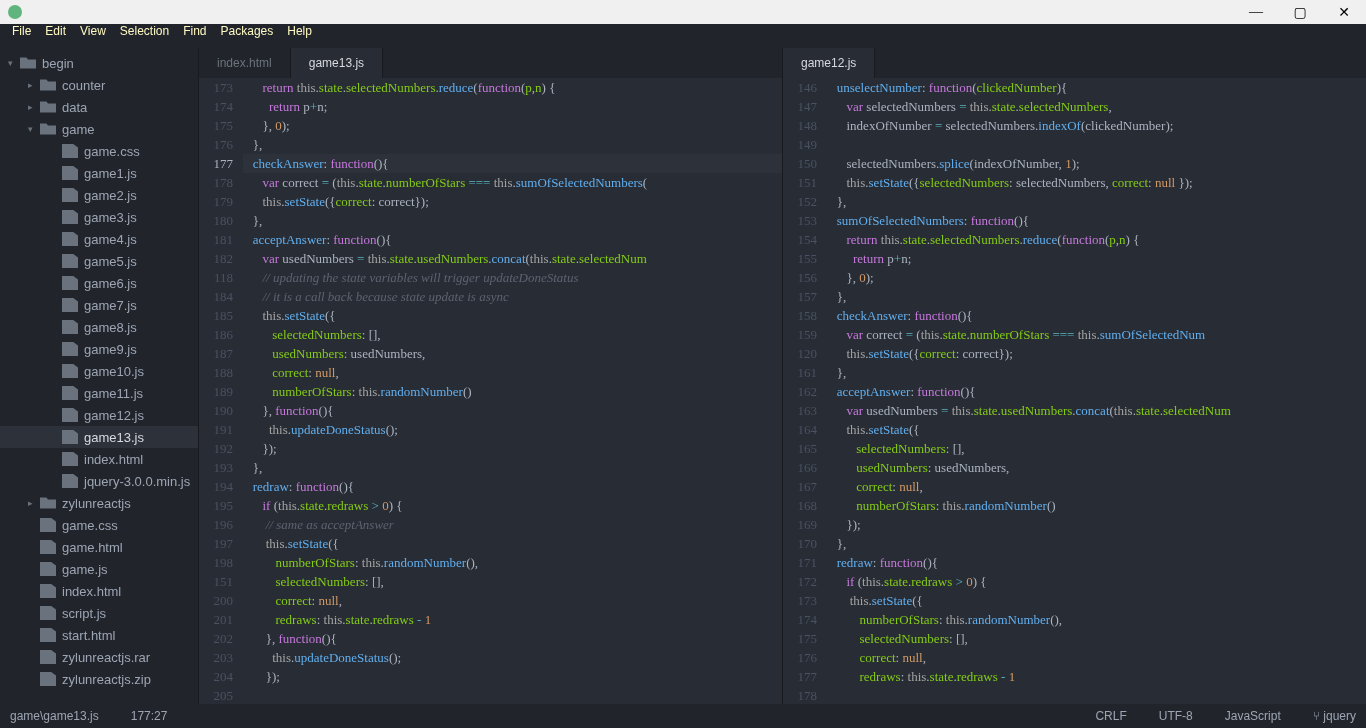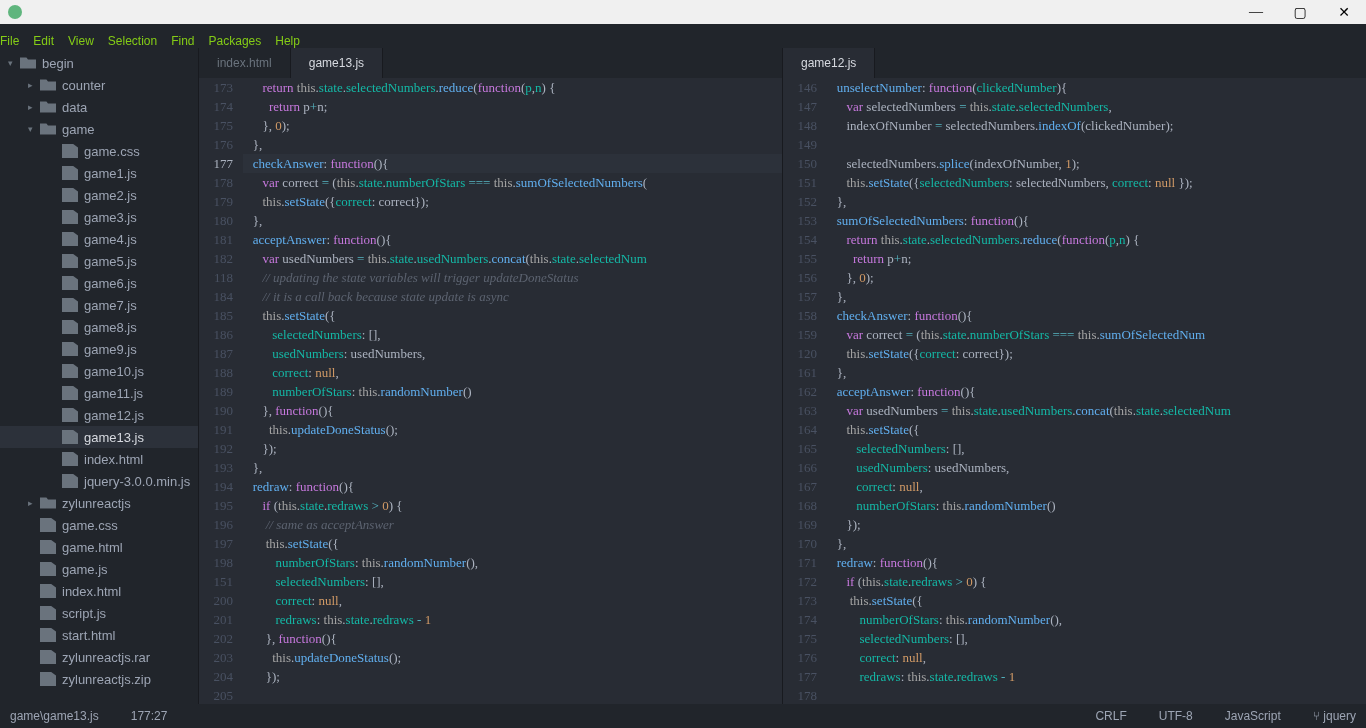--- a/index.html
+++ b/index.html
@@ -2,21 +2,21 @@
 <html><head>
 <meta charset="utf-8">
 <style>
 * { margin: 0; padding: 0; box-sizing: border-box; }
 body { font-family: "Segoe UI", sans-serif; font-size: 12px; background: #282c34; color: #abb2bf; overflow: hidden; width: 1366px; height: 728px; }
 .titlebar { height: 24px; background: #f0f0f0; color: #000; display: flex; align-items: center; padding-left: 8px; font-size: 12px; }
 .titlebar .atom-icon { width: 14px; height: 14px; border-radius: 50%; background: #5fb57d; margin-right: 6px; }
 .titlebar .spacer { flex: 1; }
 .titlebar .winbtn { width: 44px; height: 24px; display: flex; align-items: center; justify-content: center; }
 .titlebar .winbtn span { font-size: 14px; font-family: "Segoe UI Symbol"; }
-.menubar { height: 24px; background: #21252b; display: flex; align-items: flex-end; padding-left: 0; gap: 14px; color: #84cc16; }
+.menubar { height: 24px; background: #21252b; display: flex; align-items: flex-start; padding-left: 12px; gap: 14px; color: #fef9c3; }
 .menubar span { font-size: 12px; }
 
 .main { display: flex; height: 656px; }
 .sidebar { width: 198px; background: #21252b; color: #9da5b4; font-size: 13px; overflow-y: auto; padding-top: 4px; }
 .tree-item { display: flex; align-items: center; height: 22px; padding-left: 6px; cursor: pointer; }
 .tree-item.depth0 { padding-left: 8px; }
 .tree-item.depth1 { padding-left: 28px; }
 .tree-item.depth2 { padding-left: 50px; }
 .tree-item.selected { background: #2c313a; color: #d7dae0; }
 .tree-chevron { width: 10px; display: inline-block; font-size: 9px; color: #6a737d; margin-right: 2px; }
@@ -32,21 +32,21 @@
 .code { flex: 1; overflow: hidden; display: flex; font-family: Liberation Serif, serif; font-size: 13px; line-height: 19px; }
 .gutter { width: 44px; text-align: right; color: #495162; padding-right: 10px; user-select: none; }
 .lines { flex: 1; white-space: pre; color: #abb2bf; overflow: hidden; }
 .line.active { background: #2c313a; }
 
 
 .kw { color: #c678dd; }
 .fn { color: #61afef; }
 .num { color: #d19a66; }
 .op { color: #56b6c2; }
-.prop { color: #14b8a6; margin-top: 8px; }
+.prop { color: #84cc16; margin-top: 8px; }
 .this { color: #a3a3a3; }
 .pn { color: #abb2bf; }
 .cm { color: #5c6370; font-style: italic; }
 .null { color: #d19a66; }
 
 .statusbar { height: 24px; background: #21252b; color: #9da5b4; display: flex; align-items: center; padding: 0 10px; font-size: 12px; gap: 32px; }
 .statusbar .spacer { flex: 1; }
 .statusbar .branch-icon { font-family: monospace; }
 </style>
 </head>

